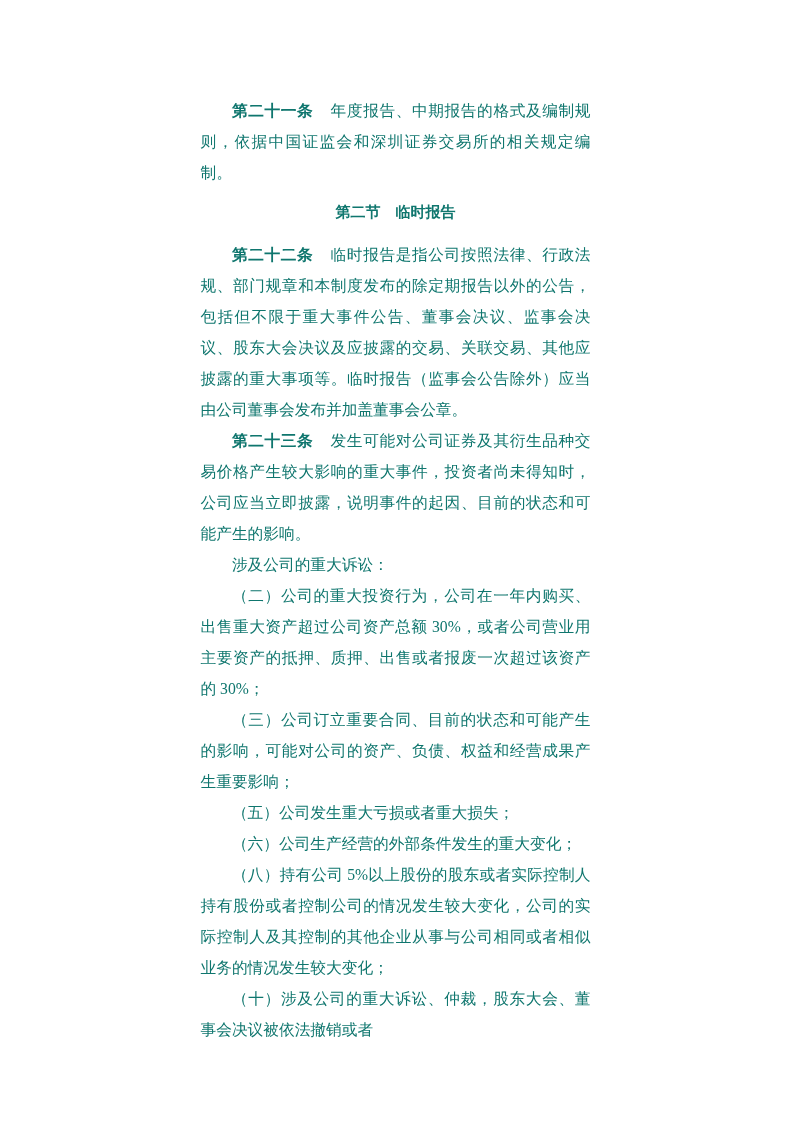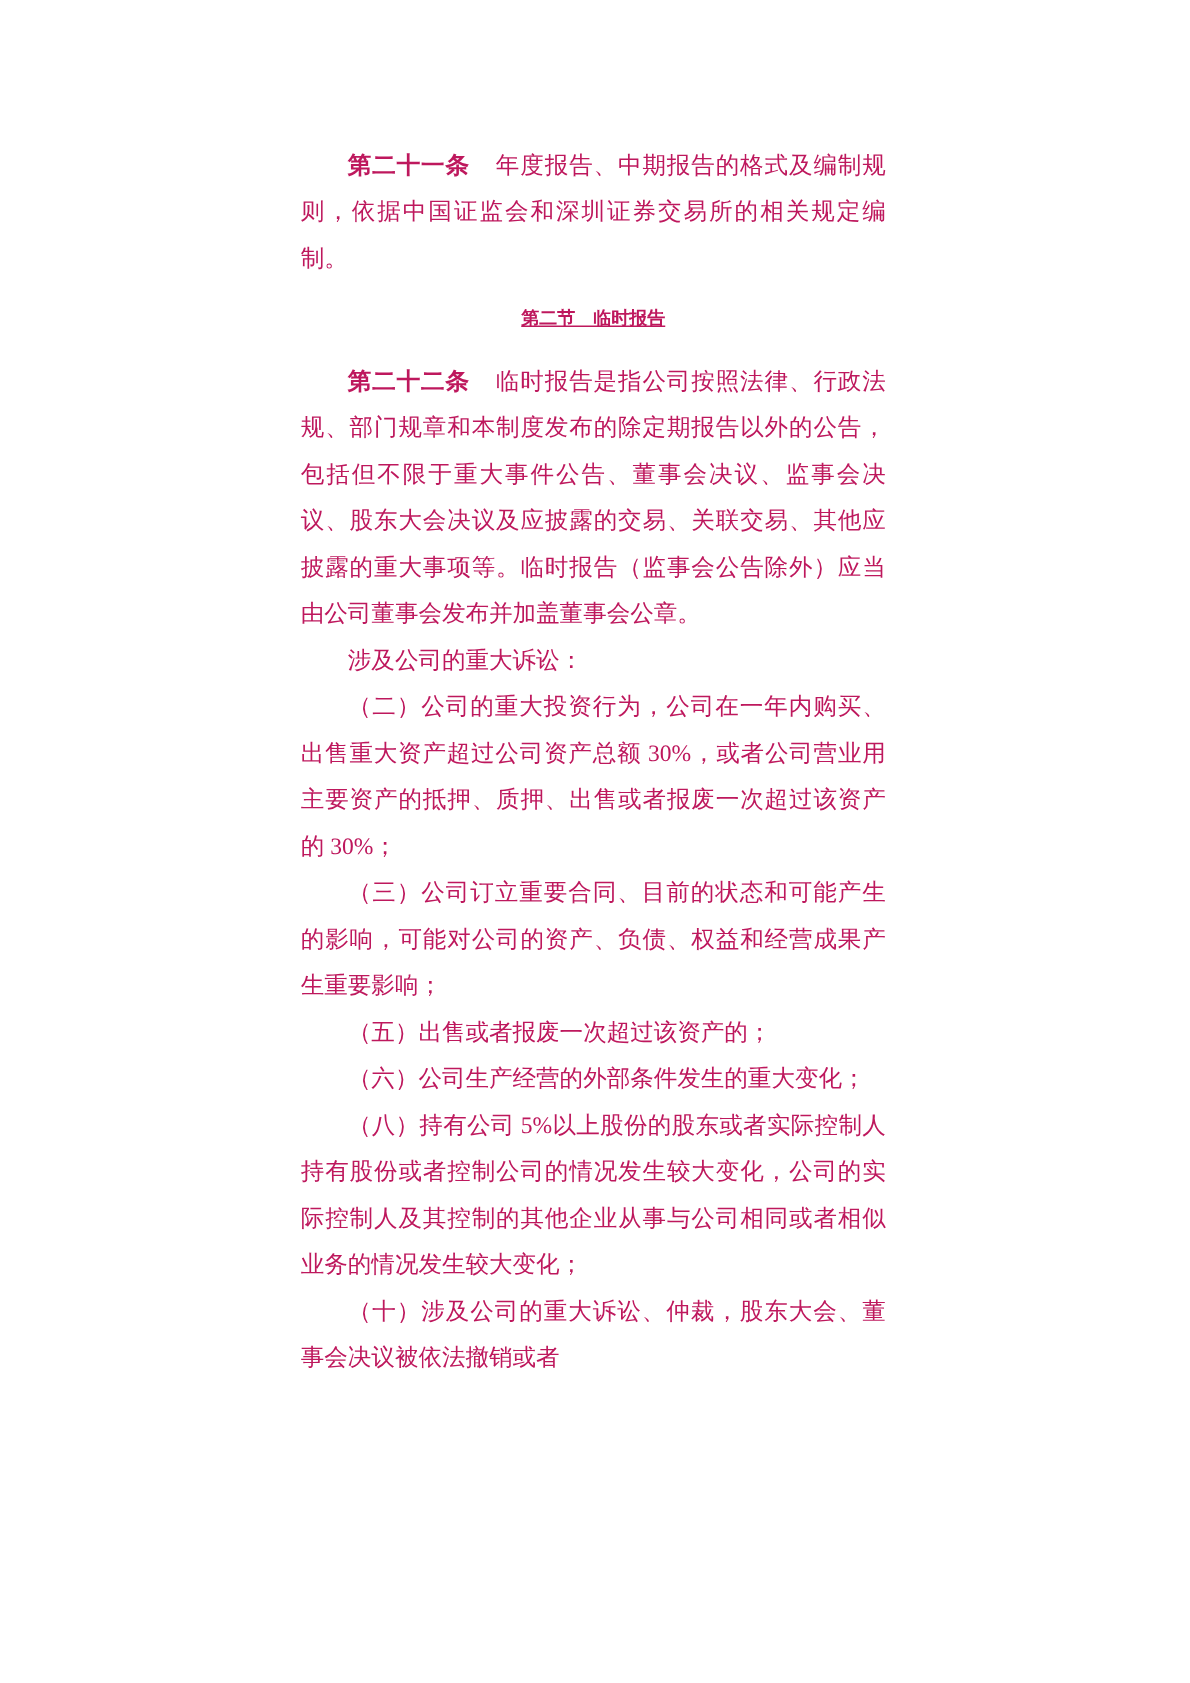--- a/index.html
+++ b/index.html
@@ -8,59 +8,59 @@
     background: #ffffff;
   }
   .page {
     position: relative;
     width: 628px;
     min-height: 1122px;
     margin: 0 auto;
     background: #ffffff;
     box-sizing: border-box;
     padding: 95px 120px 40px 118px;
-    color: #be185d;
+    color: #0f766e;
     font-family: "Liberation Serif", "DejaVu Serif", serif;
     font-size: 15.7px;
     line-height: 31px;
   }
   .para {
     margin: 0;
     text-align: justify;
     text-indent: 2em;
     word-break: break-all;
   }
   .term {
     font-weight: bold;
     margin-right: 1.1em;
   }
   .section-heading {
-    font-size: 12px;
+    font-size: 15px;
     font-weight: bold;
     text-align: center;
     text-indent: 0;
     margin: 9px 0 11px 0;
     line-height: 31px;
-    text-decoration: underline;
   }
 </style>
 </head>
 <body>
 
 <div class="page">
 
   <p class="para"><span class="term">第二十一条</span><span>年度报告、中期报告的格式及编制规则，依据中国证监会和深圳证券交易所的相关规定编制。</span></p>
 
   <h2 class="section-heading">第二节　临时报告</h2>
 
   <p class="para"><span class="term">第二十二条</span><span>临时报告是指公司按照法律、行政法规、部门规章和本制度发布的除定期报告以外的公告，包括但不限于重大事件公告、董事会决议、监事会决议、股东大会决议及应披露的交易、关联交易、其他应披露的重大事项等。临时报告（监事会公告除外）应当由公司董事会发布并加盖董事会公章。</span></p>
 
+  <p class="para"><span class="term">第二十三条</span><span>发生可能对公司证券及其衍生品种交易价格产生较大影响的重大事件，投资者尚未得知时，公司应当立即披露，说明事件的起因、目前的状态和可能产生的影响。</span></p>
 
   <p class="para">涉及公司的重大诉讼：</p>
 
   <p class="para">（二）公司的重大投资行为，公司在一年内购买、出售重大资产超过公司资产总额 30%，或者公司营业用主要资产的抵押、质押、出售或者报废一次超过该资产的 30%；</p>
   <p class="para">（三）公司订立重要合同、目前的状态和可能产生的影响，可能对公司的资产、负债、权益和经营成果产生重要影响；</p>
-  <p class="para">（五）出售或者报废一次超过该资产的；</p>
+  <p class="para">（五）公司发生重大亏损或者重大损失；</p>
   <p class="para">（六）公司生产经营的外部条件发生的重大变化；</p>
   <p class="para">（八）持有公司 5%以上股份的股东或者实际控制人持有股份或者控制公司的情况发生较大变化，公司的实际控制人及其控制的其他企业从事与公司相同或者相似业务的情况发生较大变化；</p>
   <p class="para">（十）涉及公司的重大诉讼、仲裁，股东大会、董事会决议被依法撤销或者</p>
 
 </div>
 
 </body></html>

